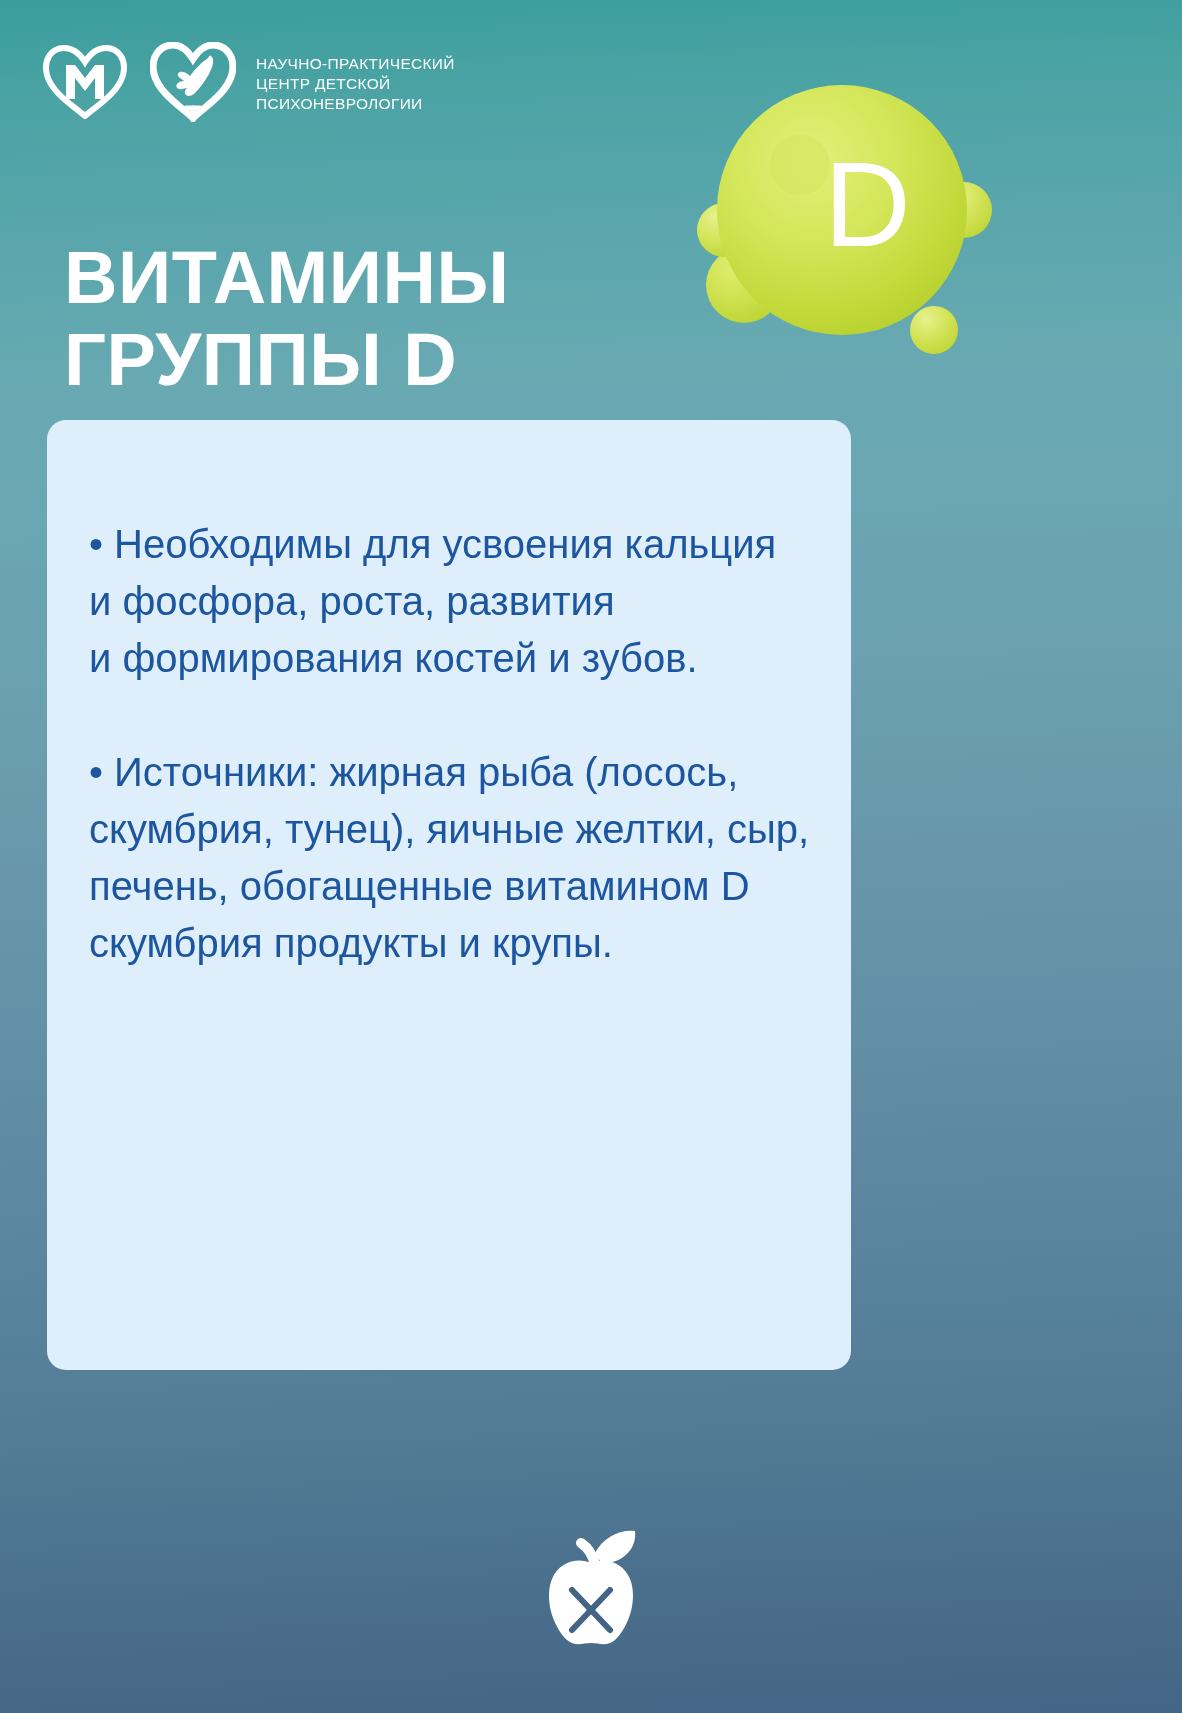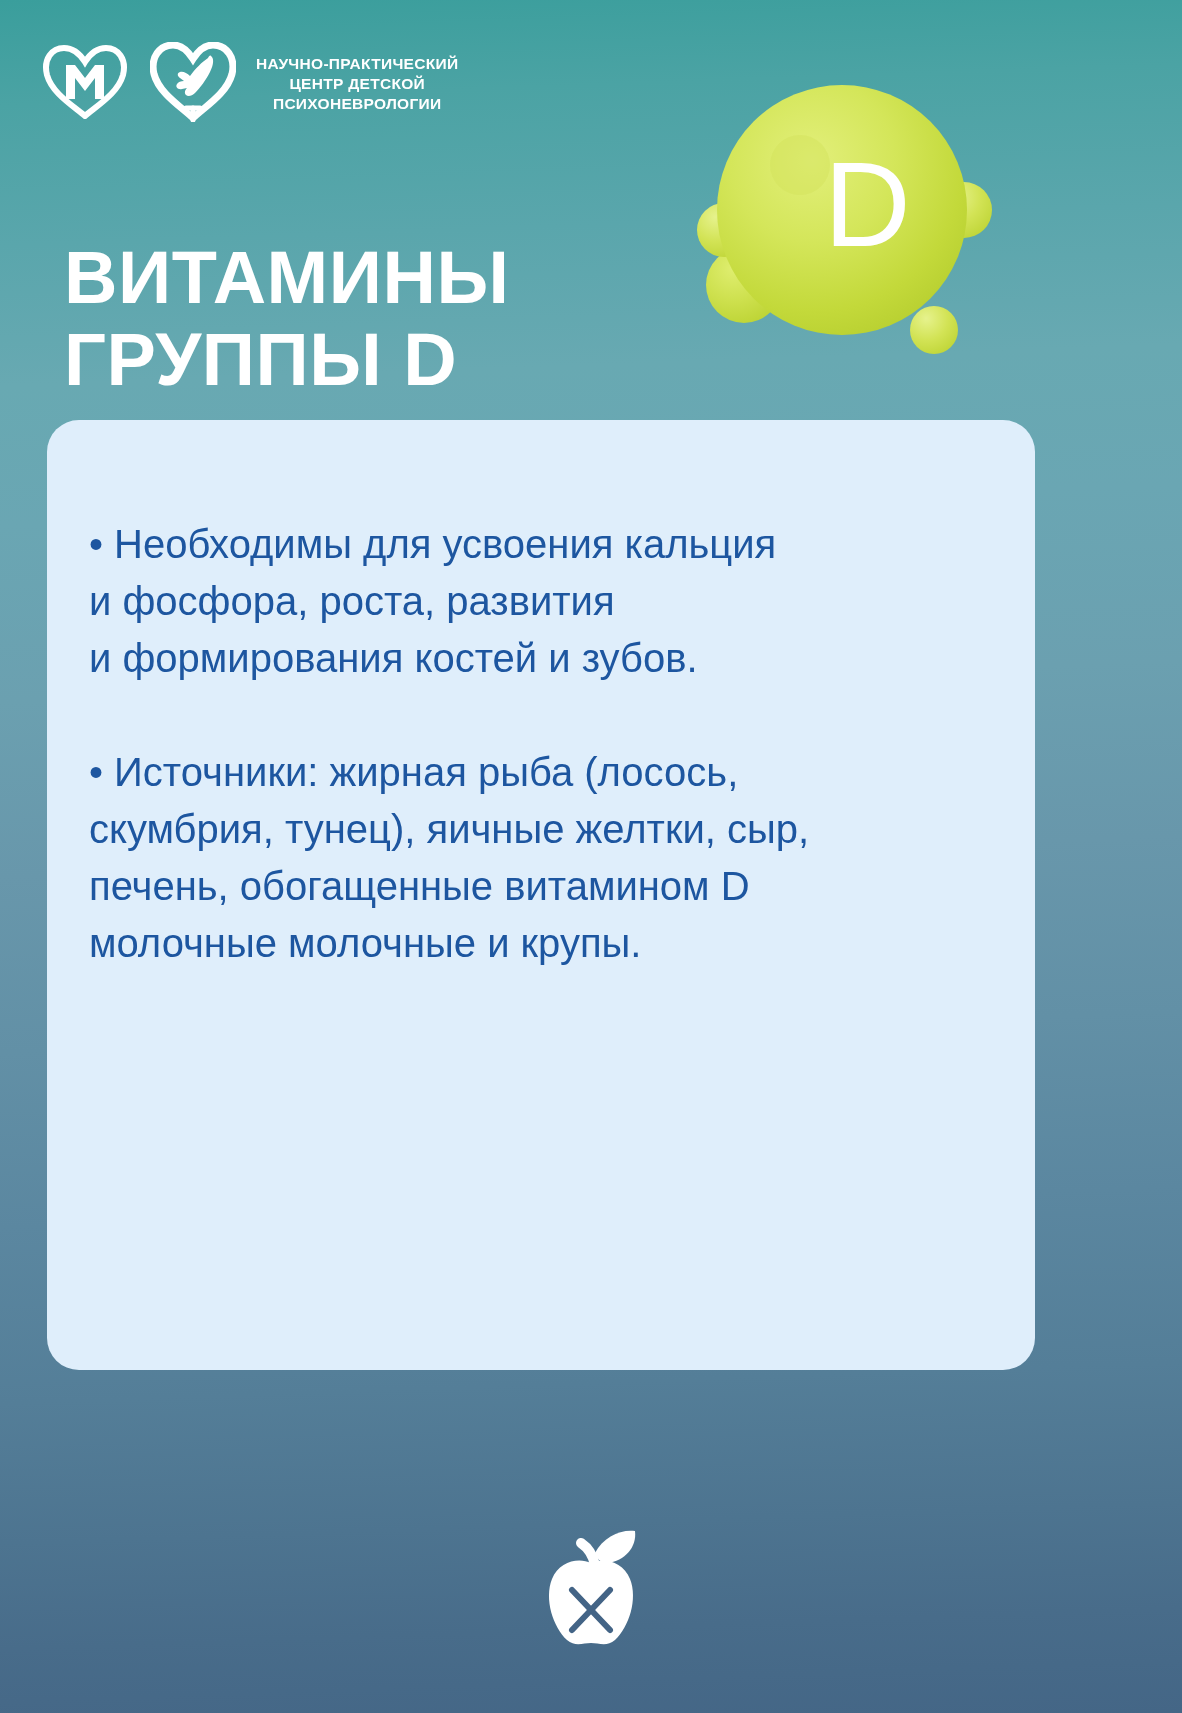--- a/index.html
+++ b/index.html
@@ -39,28 +39,27 @@
     position: absolute;
     left: 42px;
     top: 42px;
     display: flex;
     align-items: center;
     gap: 22px;
   }
   .logo-mark { display: block; }
   .logo-text {
     color: #ffffff;
-    font-weight: bold;
+    font-weight: normal;
     font-size: 15.5px;
     line-height: 1.27;
     letter-spacing: 0.3px;
     text-transform: uppercase;
     white-space: pre-line;
     margin-left: -2px;
-    text-align: center;
   }
 
   
   .molecule {
     position: absolute;
     right: 170px;
     top: 70px;
     width: 340px;
     height: 300px;
   }
@@ -88,24 +87,24 @@
     letter-spacing: 0.5px;
     text-transform: uppercase;
     white-space: pre-line;
   }
 
   
   .card {
     position: absolute;
     left: 47px;
     top: 420px;
-    width: 988px;
+    width: 804px;
     height: 950px;
     background: #dfeefb;
-    border-radius: 32px;
+    border-radius: 19px;
     box-sizing: border-box;
     padding: 56px 32px 40px 42px;
   }
   .bullet {
     color: #1d56a0;
     font-size: 40px;
     line-height: 1.42;
     font-weight: 400;
     white-space: pre-line;
     font-family: "Liberation Sans", sans-serif;
@@ -191,21 +190,21 @@
   <h1 class="title">ВИТАМИНЫ
 ГРУППЫ D</h1>
 
   <div class="card">
     <p class="bullet">• Необходимы для усвоения кальция
 и фосфора, роста, развития
 и формирования костей и зубов.</p>
     <p class="bullet">• Источники: жирная рыба (лосось,
 скумбрия, тунец), яичные желтки, сыр,
 печень, обогащенные витамином D
-молочные молочные и крупы.</p>
+скумбрия продукты и крупы.</p>
   </div>
 
   <div class="footer">
     <span class="apple-logo">
       <svg width="104" height="126" viewBox="0 0 104 126" aria-hidden="true">
 
         <path d="M56 30 C64 14 82 6 96 8 C98 24 86 38 68 40 C62 40 58 36 56 30 Z" fill="#ffffff"></path>
 
         <path d="M42 20 C48 24 54 32 56 42" stroke="#ffffff" stroke-width="10" fill="none" stroke-linecap="round"></path>
 

